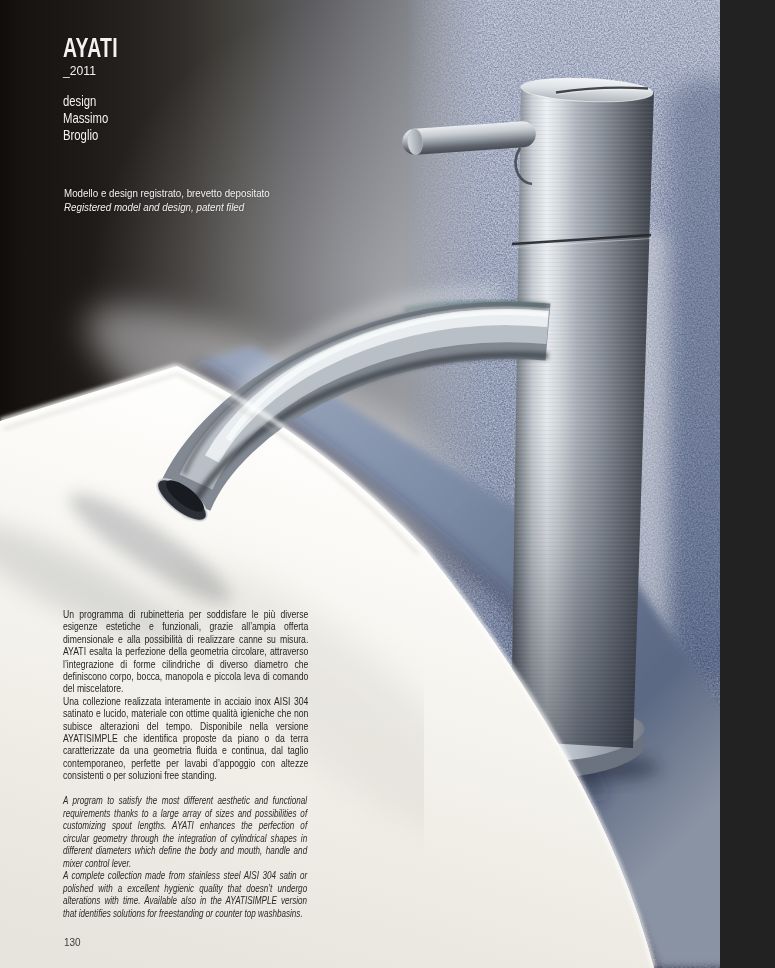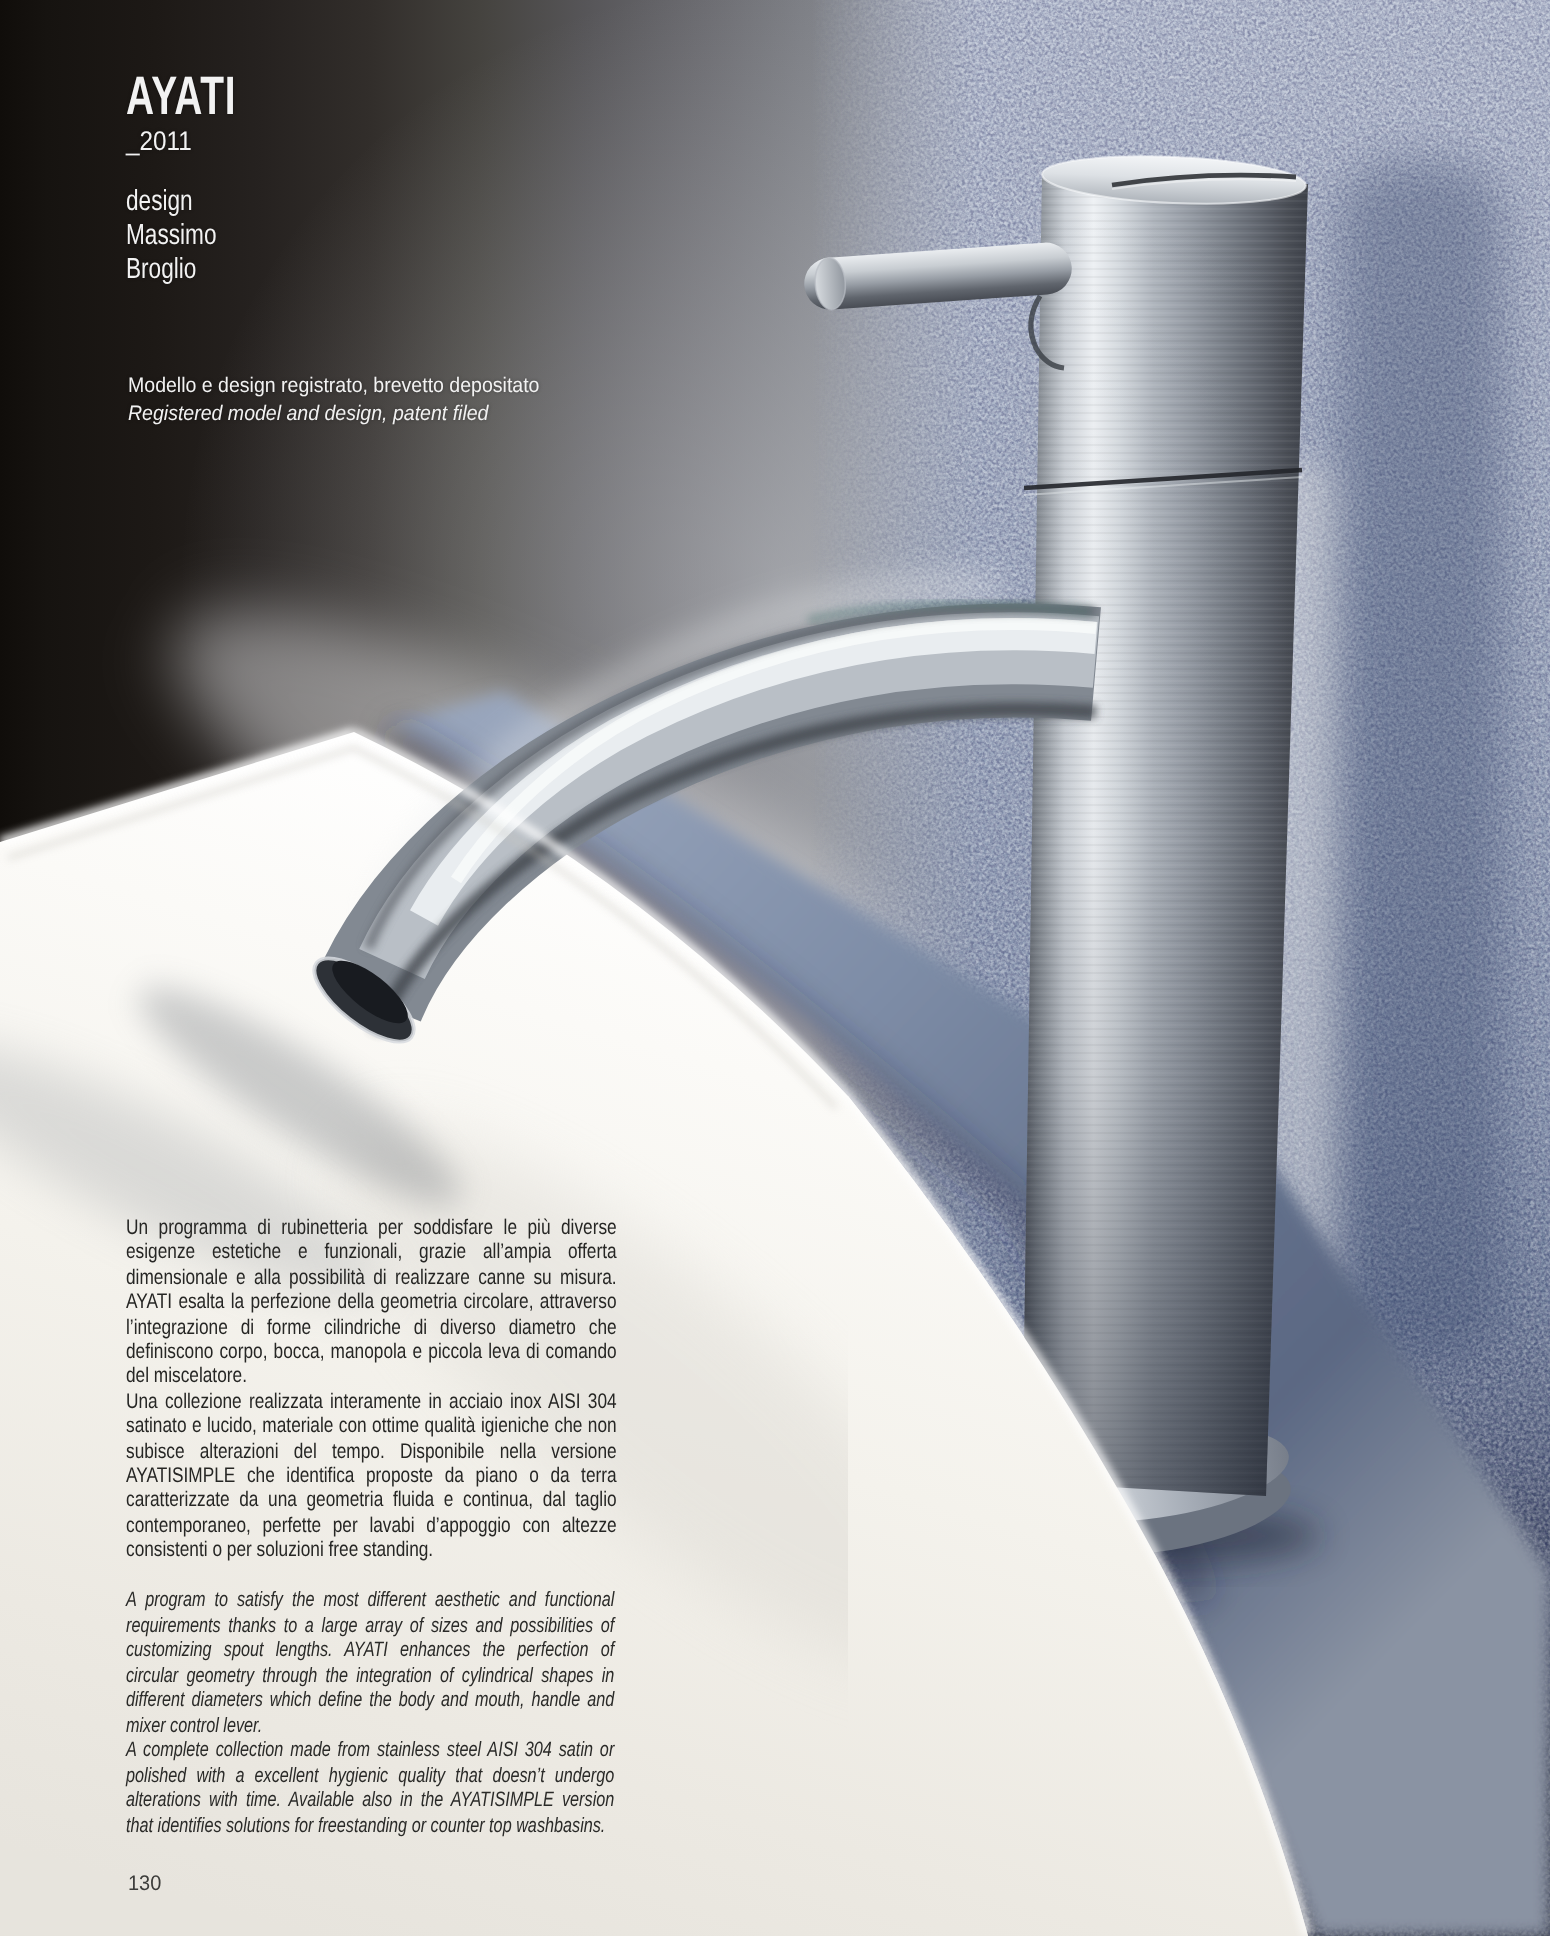--- a/index.html
+++ b/index.html
@@ -1,17 +1,17 @@
 <!DOCTYPE html>
 <html><head>
 <meta charset="utf-8">
 <style>
   html,body{margin:0;padding:0;background:#222;}
   .page{
-    position:relative;width:775px;height:968px;overflow:hidden;
+    position:relative;width:720px;height:968px;overflow:hidden;
     font-family:"Liberation Sans",sans-serif;background:#555;
   }
   .page svg{position:absolute;left:0;top:0;display:block;}
   .txt{position:absolute;transform-origin:0 0;color:#f2f2f2;}
   .t-title{left:63px;top:35px;font-size:27px;font-weight:bold;line-height:27px;
     letter-spacing:.5px;transform:scaleX(.72);text-shadow:0 0 2px rgba(0,0,0,.35);}
   .t-year{left:63px;top:64px;font-size:13.5px;line-height:14px;transform:scaleX(.9);
     text-shadow:0 0 2px rgba(0,0,0,.35);}
   .t-designer{left:63px;top:93px;font-size:14.5px;line-height:17px;transform:scaleX(.78);
     text-shadow:0 0 2px rgba(0,0,0,.35);}

